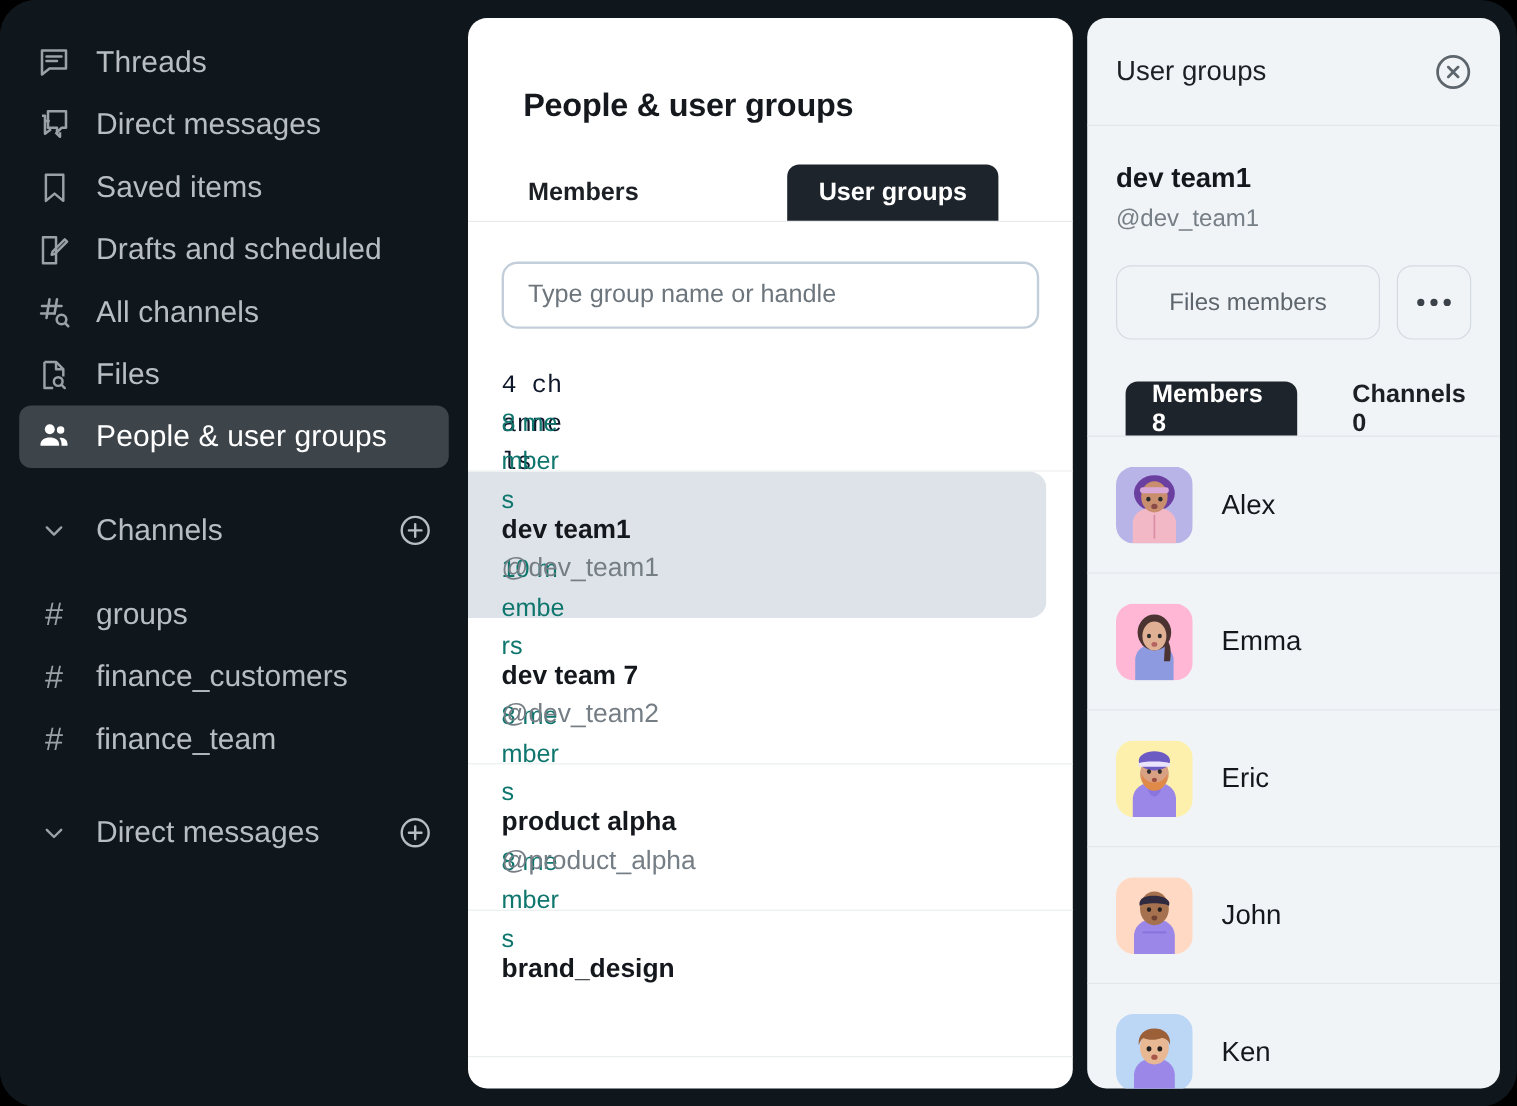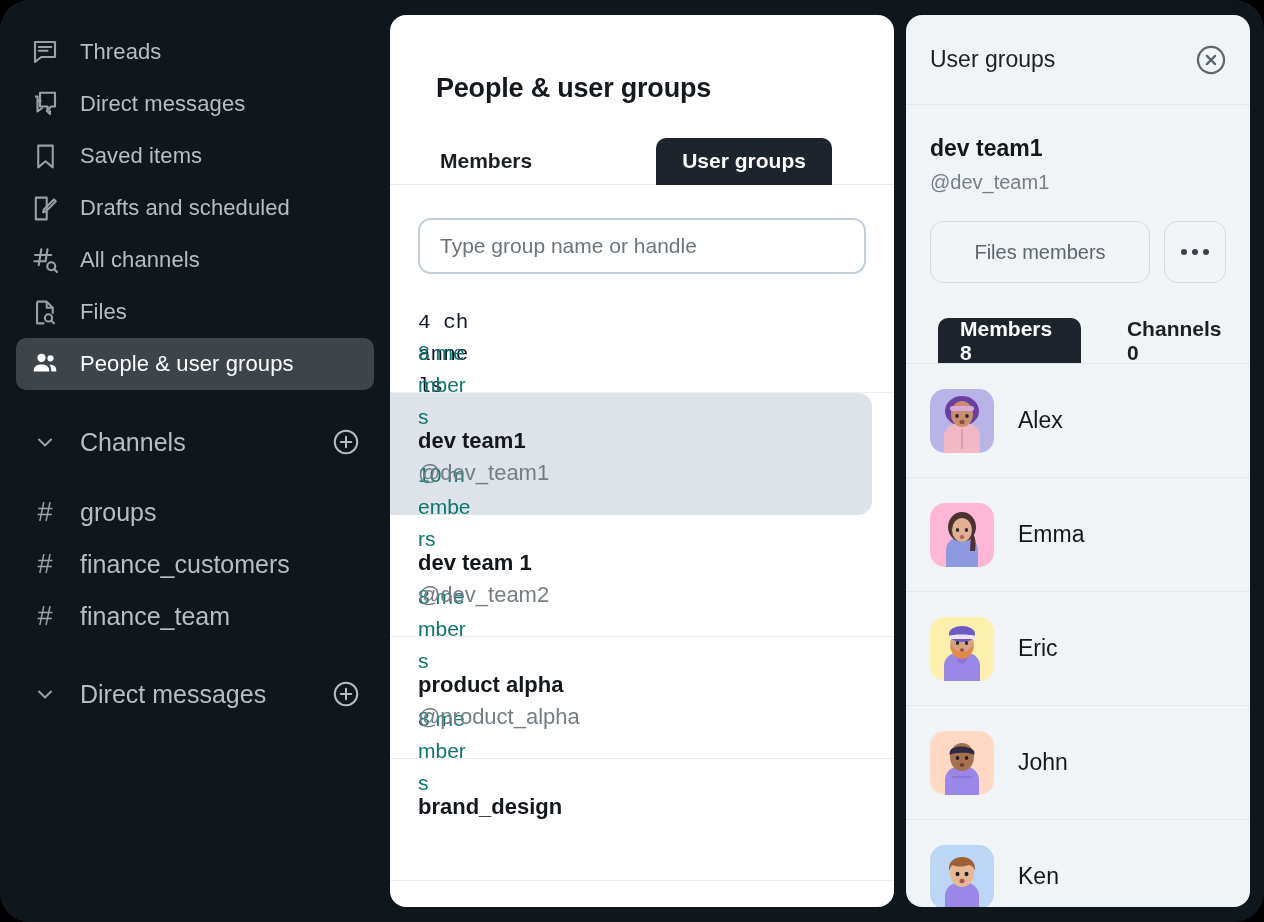--- a/index.html
+++ b/index.html
@@ -48,21 +48,21 @@
     min-width: 34px;
     height: 34px;
     display: flex;
     align-items: center;
     justify-content: center;
     margin-right: 18px;
   }
   .nav-icon svg { display: block; }
 
   .nav-label {
-    font-size: 22px;
+    font-size: 25px;
     color: #b8bdc2;
     letter-spacing: .1px;
     white-space: nowrap;
   }
   .nav-item.active .nav-label { color: #ffffff; }
 
   
   .section-row {
     display: flex;
     align-items: center;
@@ -130,21 +130,21 @@
     color: #15191d;
     padding: 58px 0 0 46px;
     letter-spacing: -.2px;
   }
 
   #tabs-row {
     margin-top: 34px;
     height: 47px;
     border-bottom: 1px solid #e8ebee;
     display: flex;
-    align-items: center;
+    align-items: flex-end;
     padding-left: 46px;
     gap: 48px;
   }
   .tab {
     height: 47px;
     display: flex;
     align-items: center;
     justify-content: center;
     font-size: 21px;
     font-weight: bold;
@@ -517,21 +517,21 @@
         <div class="group-count">8 members</div>
         <div class="group-text">
           <div class="group-name">dev team1</div>
           <div class="group-handle">@dev_team1</div>
         </div>
       </div>
 
       <div class="group-row">
         <div class="group-count">10 members</div>
         <div class="group-text">
-          <div class="group-name">dev team 1</div>
+          <div class="group-name">dev team 7</div>
           <div class="group-handle">@dev_team2</div>
         </div>
       </div>
 
       <div class="group-row">
         <div class="group-count">8 members</div>
         <div class="group-text">
           <div class="group-name">product alpha</div>
           <div class="group-handle">@product_alpha</div>
         </div>

